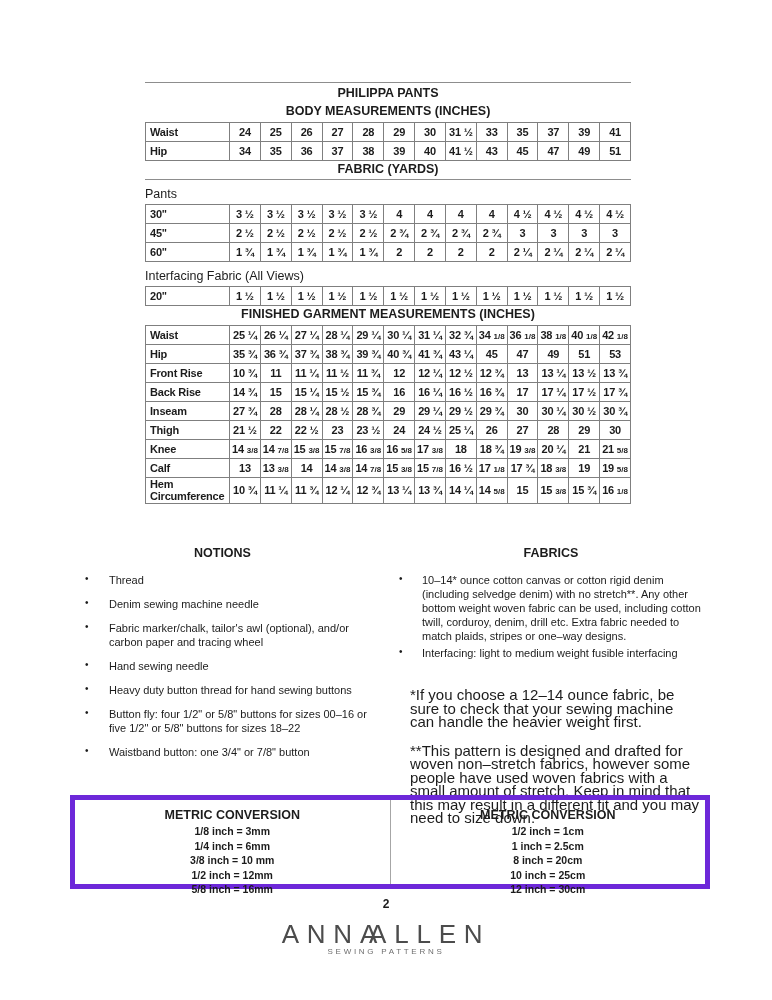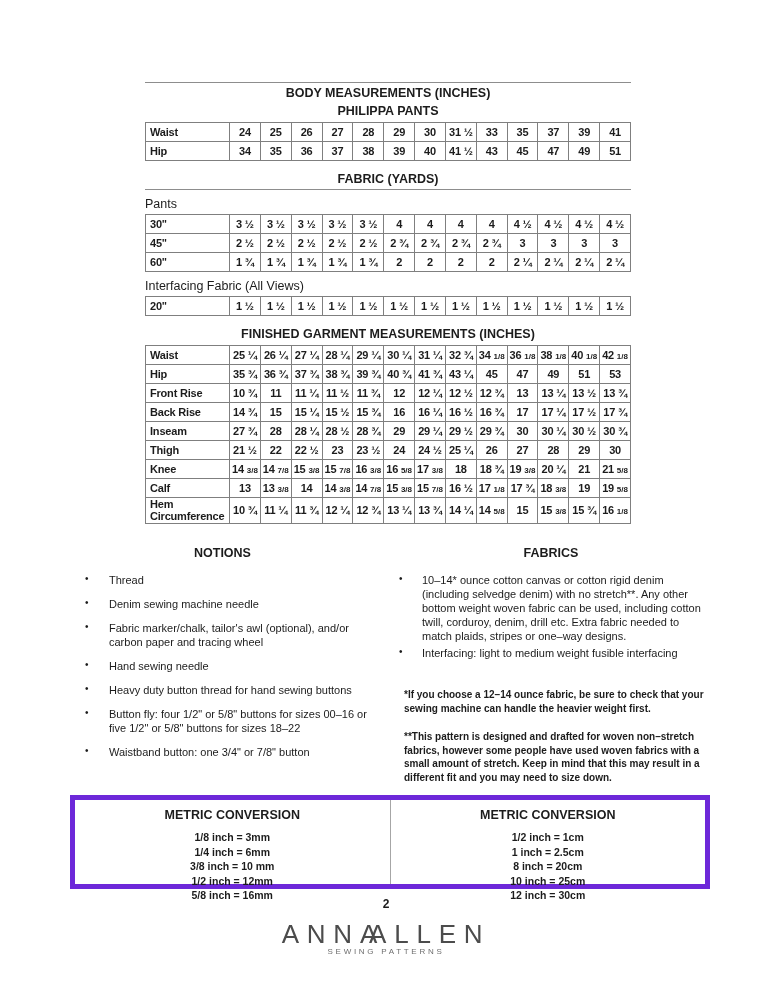--- a/index.html
+++ b/index.html
@@ -3,70 +3,70 @@
 <meta charset="utf-8">
 <style>
   html,body { margin:0; padding:0; background:#ffffff; }
   body { width:772px; height:1000px; font-family:"Liberation Sans", sans-serif; color:#1c1c1c; }
   .page { position:relative; width:772px; height:1000px; overflow:hidden; background:#fff; }
 
   
   .sec-tables { position:absolute; top:80px; left:145px; width:486px; }
   .rule { border-top:1px solid #8d8d8d; height:0; margin-top:2px; }
   .doc-title { font-size:12.5px; font-weight:bold; text-align:center; line-height:16px; margin-top:2px; }
-  .subtitle-gap { margin-top:10px; }
+  .subtitle-gap { margin-top:0; }
   table { border-collapse:collapse; width:100%; table-layout:fixed; margin-top:3px; }
   col.c0 { width:84px; }
   td { border:1px solid #7f7f7f; font-size:11px; font-weight:bold; text-align:center;
        height:18px; padding:0 1px; line-height:1.12; letter-spacing:-0.2px; }
   tr.hdr td { border-left:none; border-right:none; height:16px; }
   td.lbl { text-align:left; padding-left:4px; }
   .f8 { font-size:8px; letter-spacing:0; }
   .section-label { font-size:12.5px; font-weight:normal; margin-top:7px; }
 
   
   .sec-columns { position:absolute; top:546px; left:75px; width:635px; display:flex; }
   .col-left  { width:295px; }
   .col-right { width:318px; margin-left:22px; }
   .col-heading { font-size:12.5px; font-weight:bold; text-align:center; margin:0; }
   ul.bullets { list-style:none; margin:13px 0 0 0; padding:0; font-size:11px; }
   ul.bullets li { position:relative; padding-left:34px; margin-bottom:10px; line-height:14px; }
   ul.bullets li .dot { position:absolute; left:10px; top:-1px; font-size:10px; }
   .col-right ul.bullets li { padding-left:30px; margin-bottom:3px; }
   .col-right ul.bullets li .dot { left:7px; }
-  .footnote { font-size:10px; line-height:13.5px; margin:4px; padding-left:8px;font-weight:bold; }
+  .footnote { font-size:15px; line-height:13.5px; margin:10px; padding-left:8px; }
   .footnote.first { margin-top:28px; }
   .footnote.second { margin-top:15px; }
 
   
   .sec-metric { position:absolute; top:795px; left:70px; width:640px; height:94px;
                 border:5px solid #6d28d9; display:flex; box-sizing:border-box; }
   .metric-half { flex:1; text-align:center; padding-top:8px; }
   .metric-half + .metric-half { border-left:1px solid #a6a6a6; }
   .metric-title { font-size:12.5px; font-weight:bold; }
-  .metric-lines { margin-top:8px; }
+  .metric-lines { margin-top:2px; }
   .mline { font-size:10.5px; line-height:14.5px; font-weight:bold; }
 
   
   .page-number { position:absolute; top:897px; left:0; width:100%; text-align:center;
                  font-size:12px; font-weight:bold; }
   .logo { position:absolute; top:922px; left:0; width:100%; text-align:center; color:#4c4c4c; }
   .logo-main { font-size:26px; letter-spacing:0.30em; line-height:24px; white-space:nowrap; }
   .logo-main .a2 { margin-left:-0.62em; }
   .logo-tagline { font-size:8px; letter-spacing:0.34em; color:#6e6e6e; margin-top:1px; }
 </style>
 </head>
 <body>
 
 <div class="page">
 
   <section class="sec-tables">
     <div class="rule"></div>
+    <div class="doc-title">PHILIPPA PANTS</div>
     <div class="doc-title">BODY MEASUREMENTS (INCHES)</div>
-    <div class="doc-title">PHILIPPA PANTS</div>
     <table>
         <colgroup>
           <col class="c0">
           <col>
           <col>
           <col>
           <col>
           <col>
           <col>
           <col>

